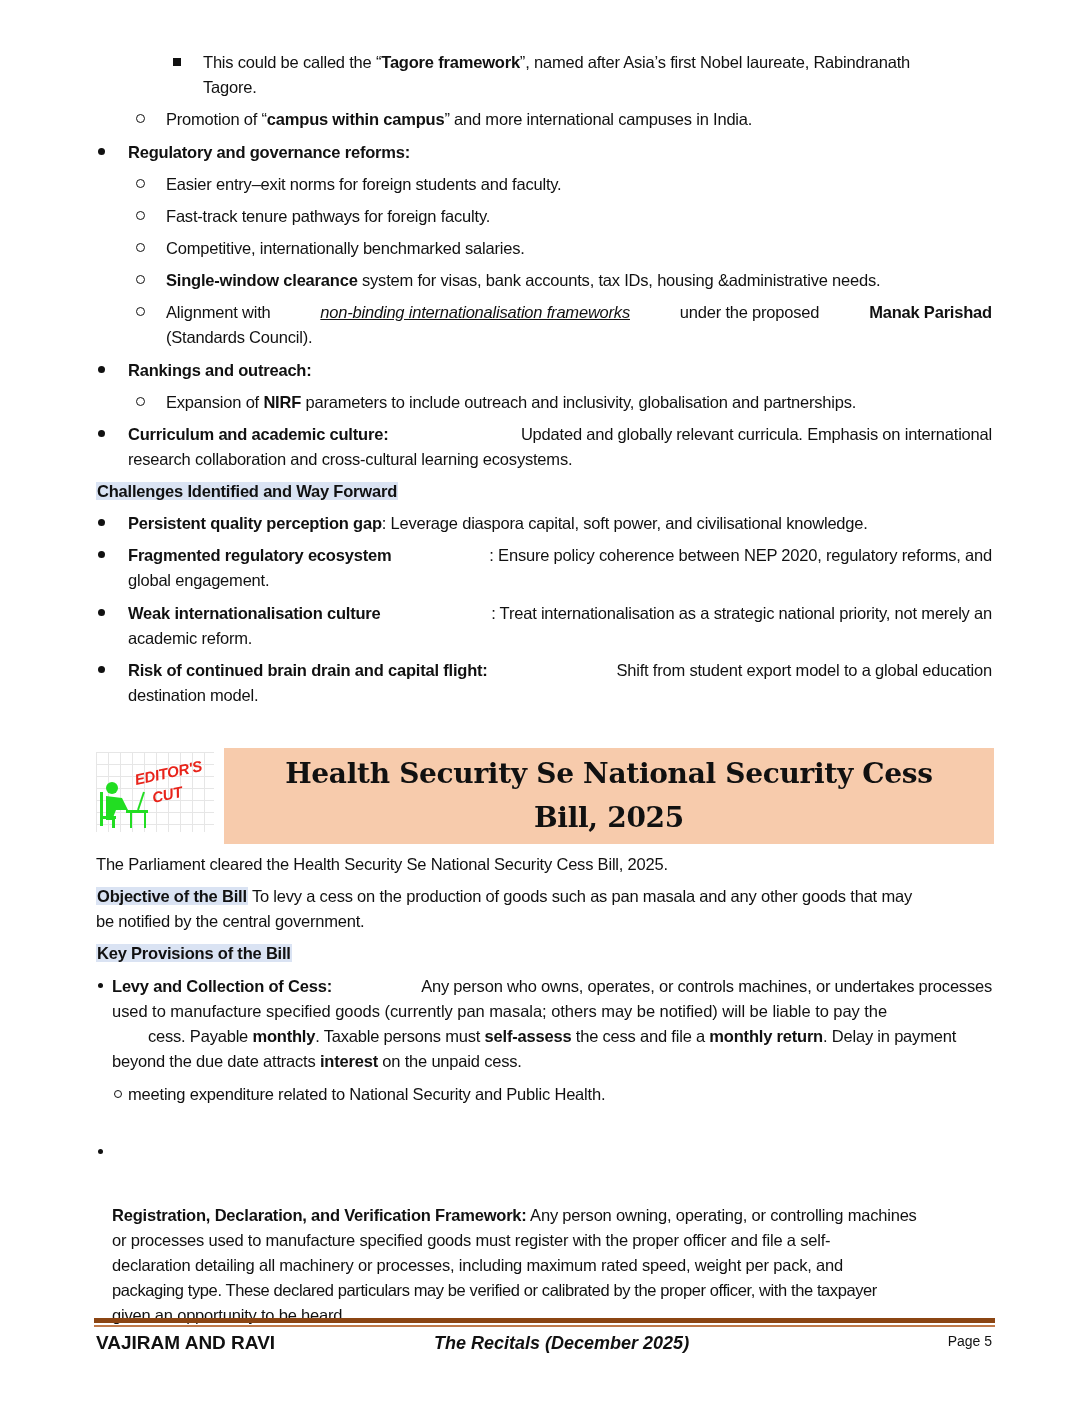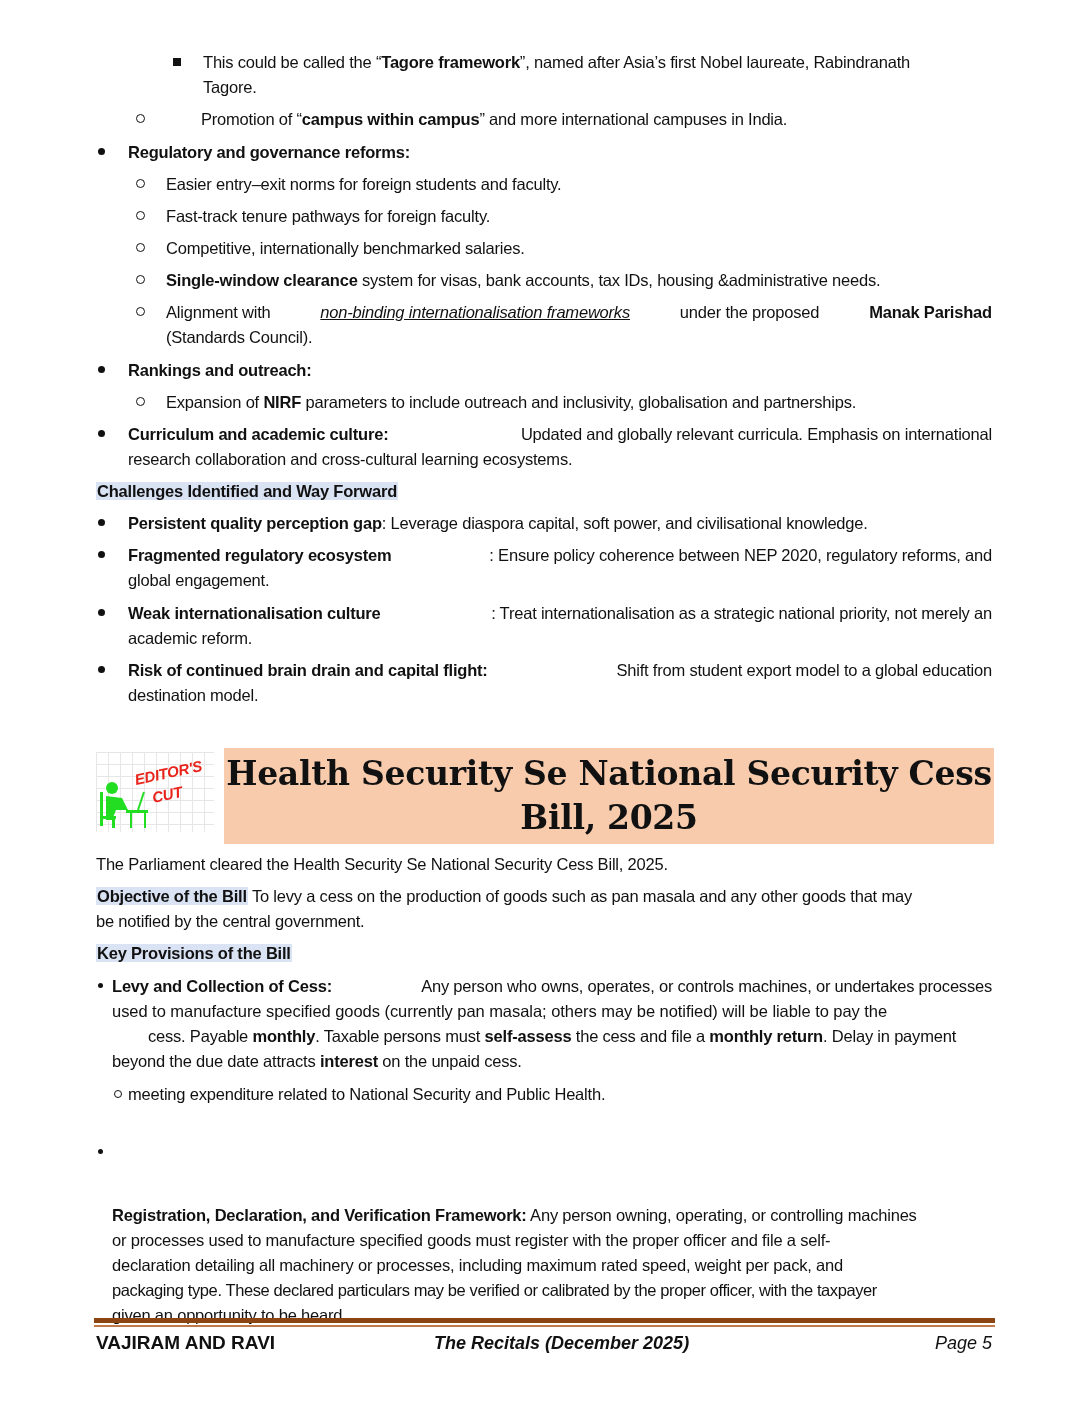--- a/index.html
+++ b/index.html
@@ -8,47 +8,47 @@
   .page { position: absolute; left: 96px; top: 0; width: 896px; }
   .txt { font-size: 16.5px; line-height: 25px; letter-spacing: -0.2px; }
   .row { position: absolute; left: 0; right: 0; }
   .b { font-weight: bold; }
   .sq { position: absolute; width: 8px; height: 8px; background: #111; }
   .circ { position: absolute; width: 7px; height: 7px; border: 1.5px solid #111; border-radius: 50%; }
   .dot { position: absolute; width: 7px; height: 7px; background: #111; border-radius: 50%; }
   .hl { background: #dae3f3; font-weight: bold; padding: 0 1px; }
   .uline { font-style: italic; text-decoration: underline; }
   .title-box { position: absolute; left: 128px; top: 748px; width: 770px; height: 96px; background: #f7cbac;
-               font-family: "DejaVu Serif", "Liberation Serif", serif; font-weight: bold; font-size: 33px;
+               font-family: "DejaVu Serif", "Liberation Serif", serif; font-weight: bold; font-size: 28px;
                line-height: 44px; text-align: center; padding-top: 4px; box-sizing: border-box; letter-spacing: -0.3px; }
   .editors-cut { position: absolute; left: 0; top: 752px; width: 118px; height: 80px;
                  background-image: linear-gradient(#e6e6e6 1px, transparent 1px), linear-gradient(90deg, #e6e6e6 1px, transparent 1px);
                  background-size: 12px 12px; }
   .ec-text { position: absolute; color: #e8231a; font-family: "Liberation Sans", sans-serif; font-weight: bold; font-style: italic;
              font-size: 15px; transform: rotate(-12deg); }
   .footer-rule1 { position: absolute; left: 94px; top: 1318px; width: 901px; height: 5px; background: #8b4513; }
   .footer-rule2 { position: absolute; left: 94px; top: 1325px; width: 901px; height: 2px; background: #c07a4a; }
   .footer { position: absolute; top: 1331px; left: 96px; width: 896px; height: 26px; }
   .f-left { position: absolute; left: 0; font-family: "Liberation Sans", sans-serif; font-weight: bold; font-size: 19px; top: 1px; }
   .f-mid { position: absolute; left: 338px; font-family: "Liberation Sans", sans-serif; font-weight: bold; font-style: italic; font-size: 18px; top: 2px; }
-  .f-right { position: absolute; right: 0; font-size: 18px; top: 2px; font-style: italic; }
+  .f-right { position: absolute; right: 0; font-size: 14px; top: 2px; }
 </style>
 </head>
 <body>
 
 <div class="page txt">
 
   <div class="sq" style="left:77px;top:58px;"></div>
   <div class="row" style="left:107px;top:50px;">
     <span>This could be called the “</span><span class="b">Tagore framework</span><span>”, named after Asia’s first Nobel laureate, Rabindranath</span><br>
     <span>Tagore.</span>
   </div>
 
   <div class="circ" style="left:40px;top:114px;"></div>
-  <div class="row" style="left:70px;top:107px;margin-left:35px;">
+  <div class="row" style="left:70px;top:107px;">
     <span>Promotion of “</span><span class="b">campus within campus</span><span>” and more international campuses in India.</span>
   </div>
 
   <div class="dot" style="left:2px;top:148px;"></div>
   <div class="row b" style="left:32px;top:140px;">Regulatory and governance reforms:</div>
 
   <div class="circ" style="left:40px;top:179px;"></div>
   <div class="row" style="left:70px;top:172px;">Easier entry–exit norms for foreign students and faculty.</div>
   <div class="circ" style="left:40px;top:211px;"></div>
   <div class="row" style="left:70px;top:204px;">Fast-track tenure pathways for foreign faculty.</div>

